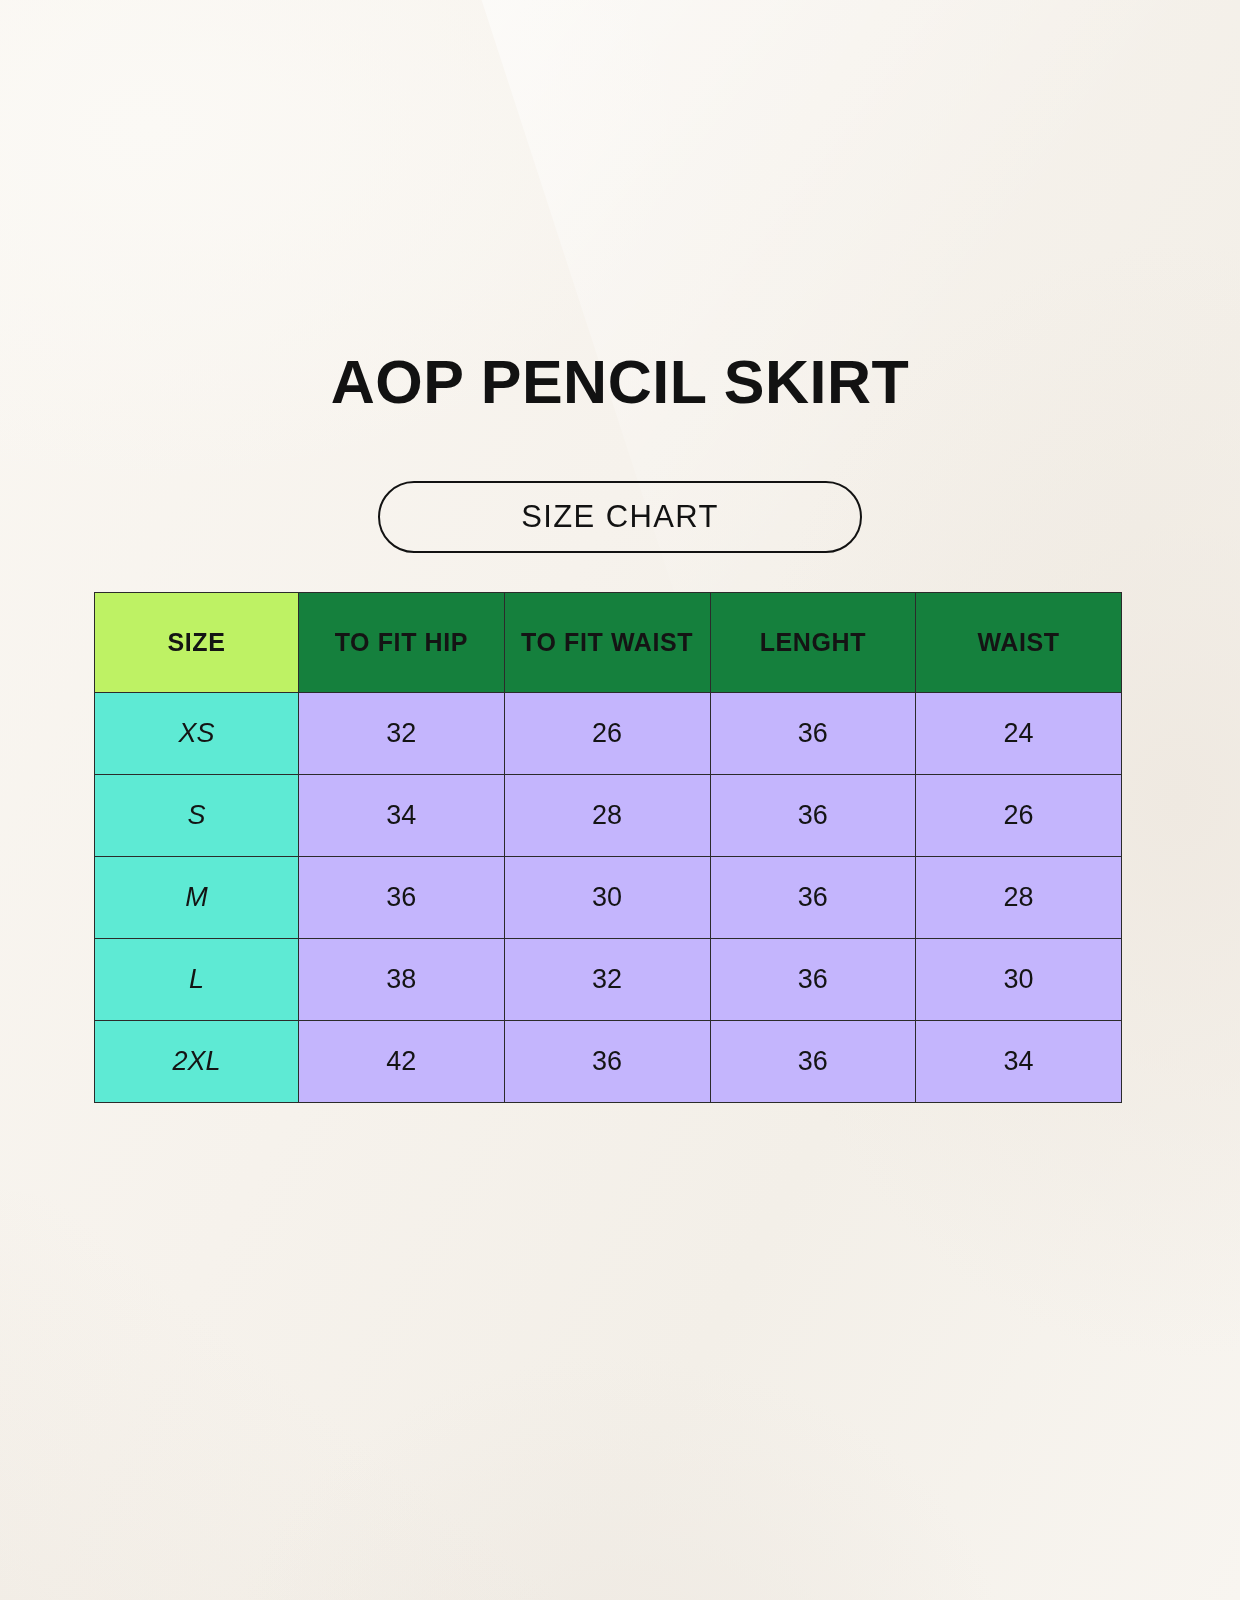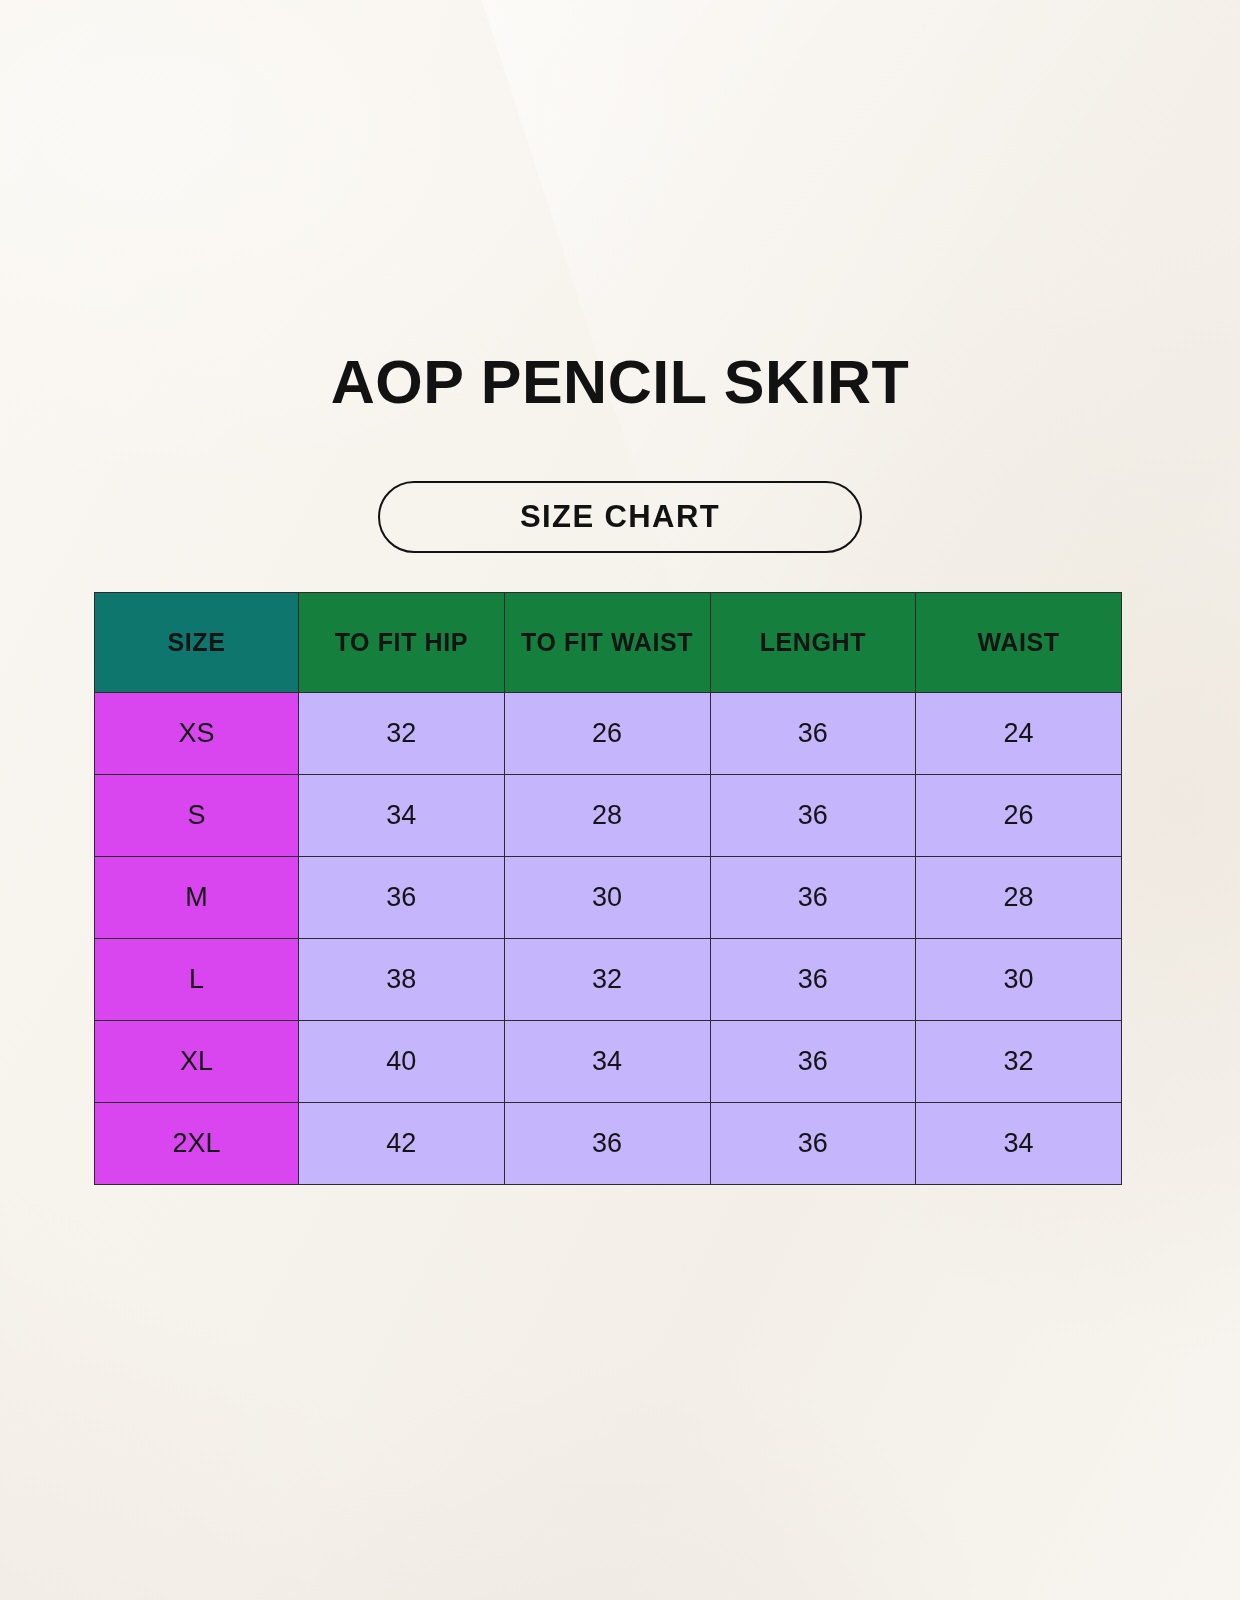--- a/index.html
+++ b/index.html
@@ -74,21 +74,21 @@
     height: 72px;
     border: 2.5px solid #121212;
     border-radius: 40px;
     display: flex;
     align-items: center;
     justify-content: center;
     box-sizing: border-box;
   }
   .pill-label {
     font-size: 31px;
-    font-weight: 700;
+    font-weight: 400;
     letter-spacing: 1.4px;
     color: #121212;
   }
 
   .table-wrap {
     position: absolute;
     top: 592px;
     left: 94px;
     width: 1028px;
   }
@@ -106,35 +106,36 @@
   }
   table.size-chart thead th {
     height: 100px;
     font-size: 25px;
     font-weight: 700;
     letter-spacing: 0.6px;
     line-height: 1.15;
     padding: 0 6px;
   }
   th.size-head {
-    background: #0f766e;
+    background: #bef264;
     width: 204px;
   }
   th.metric-head {
     background: #15803d;
   }
   table.size-chart tbody td {
     height: 82px;
     font-size: 27px;
     font-weight: 400;
   }
   td.size-cell {
-    background: #d946ef;
+    background: #5eead4;
     font-weight: 700;
     font-size: 27px;
+    font-style: italic;
   }
   td.val-cell {
     background: #c4b5fd;
   }
 
   .footnote {
     position: absolute;
     top: 1186px;
     left: 0;
     width: 1122px;
@@ -193,27 +194,20 @@
           <td class="val-cell">28</td>
         </tr>
         <tr>
           <td class="size-cell">L</td>
           <td class="val-cell">38</td>
           <td class="val-cell">32</td>
           <td class="val-cell">36</td>
           <td class="val-cell">30</td>
         </tr>
         <tr>
-          <td class="size-cell">XL</td>
-          <td class="val-cell">40</td>
-          <td class="val-cell">34</td>
-          <td class="val-cell">36</td>
-          <td class="val-cell">32</td>
-        </tr>
-        <tr>
           <td class="size-cell">2XL</td>
           <td class="val-cell">42</td>
           <td class="val-cell">36</td>
           <td class="val-cell">36</td>
           <td class="val-cell">34</td>
         </tr>
       </tbody>
     </table>
   </div>
 

